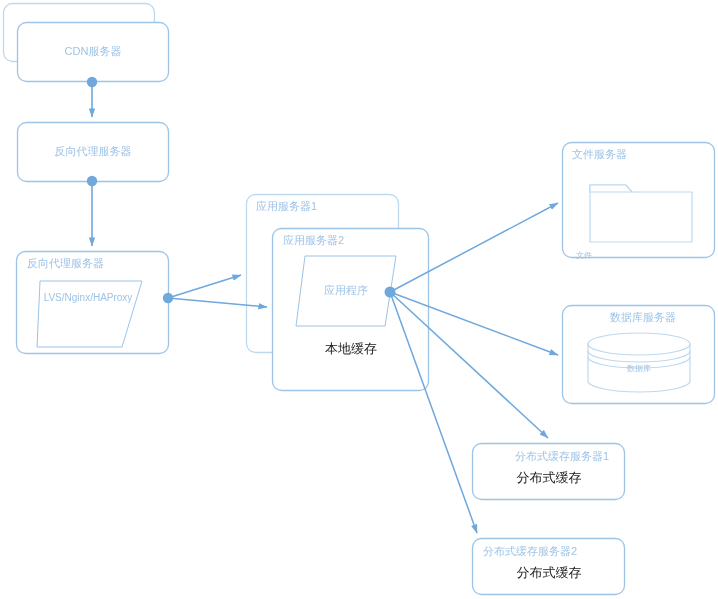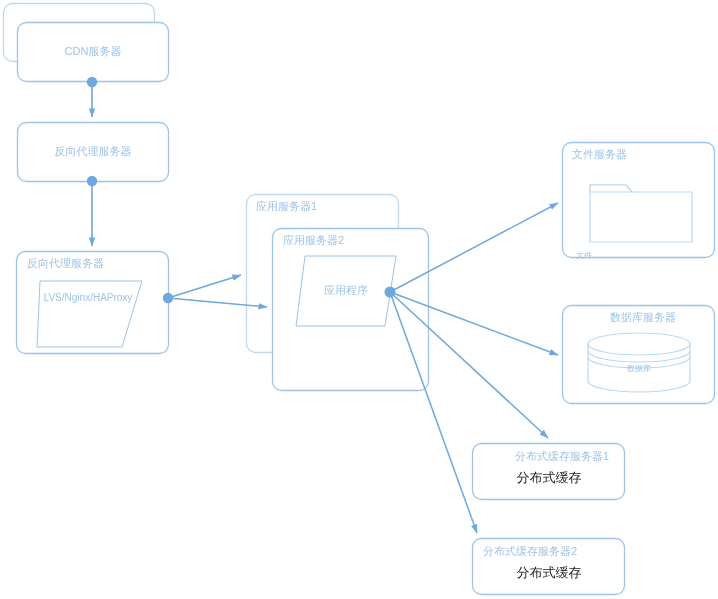--- a/index.html
+++ b/index.html
@@ -86,20 +86,21 @@
   <div class="lbl ctr" style="left:17px;top:45px;width:152px;">CDN服务器</div>
 
   <div class="lbl ctr" style="left:17px;top:145px;width:152px;">反向代理服务器</div>
 
   <div class="lbl" style="left:27px;top:257px;">反向代理服务器</div>
   <div class="lbl lbl-mid ctr" style="left:33px;top:291px;width:110px;">LVS/Nginx/HAProxy</div>
 
   <div class="lbl" style="left:256px;top:200px;">应用服务器1</div>
   <div class="lbl" style="left:283px;top:234px;">应用服务器2</div>
   <div class="lbl ctr" style="left:296px;top:284px;width:100px;">应用程序</div>
+  <div class="lbl lbl-dark ctr" style="left:273px;top:342px;width:156px;">本地缓存</div>
 
   <div class="lbl" style="left:572px;top:136px;margin-top:12px;">文件服务器</div>
   <div class="lbl lbl-tiny" style="left:576px;top:216px;margin-top:33px;">文件</div>
 
   <div class="lbl" style="left:572px;top:311px;margin-left:38px;">数据库服务器</div>
   <div class="lbl lbl-tiny ctr" style="left:589px;top:362px;width:100px;">数据库</div>
 
   <div class="lbl" style="left:483px;top:450px;margin-left:32px;">分布式缓存服务器1</div>
   <div class="lbl lbl-dark ctr" style="left:473px;top:471px;width:152px;">分布式缓存</div>
 

